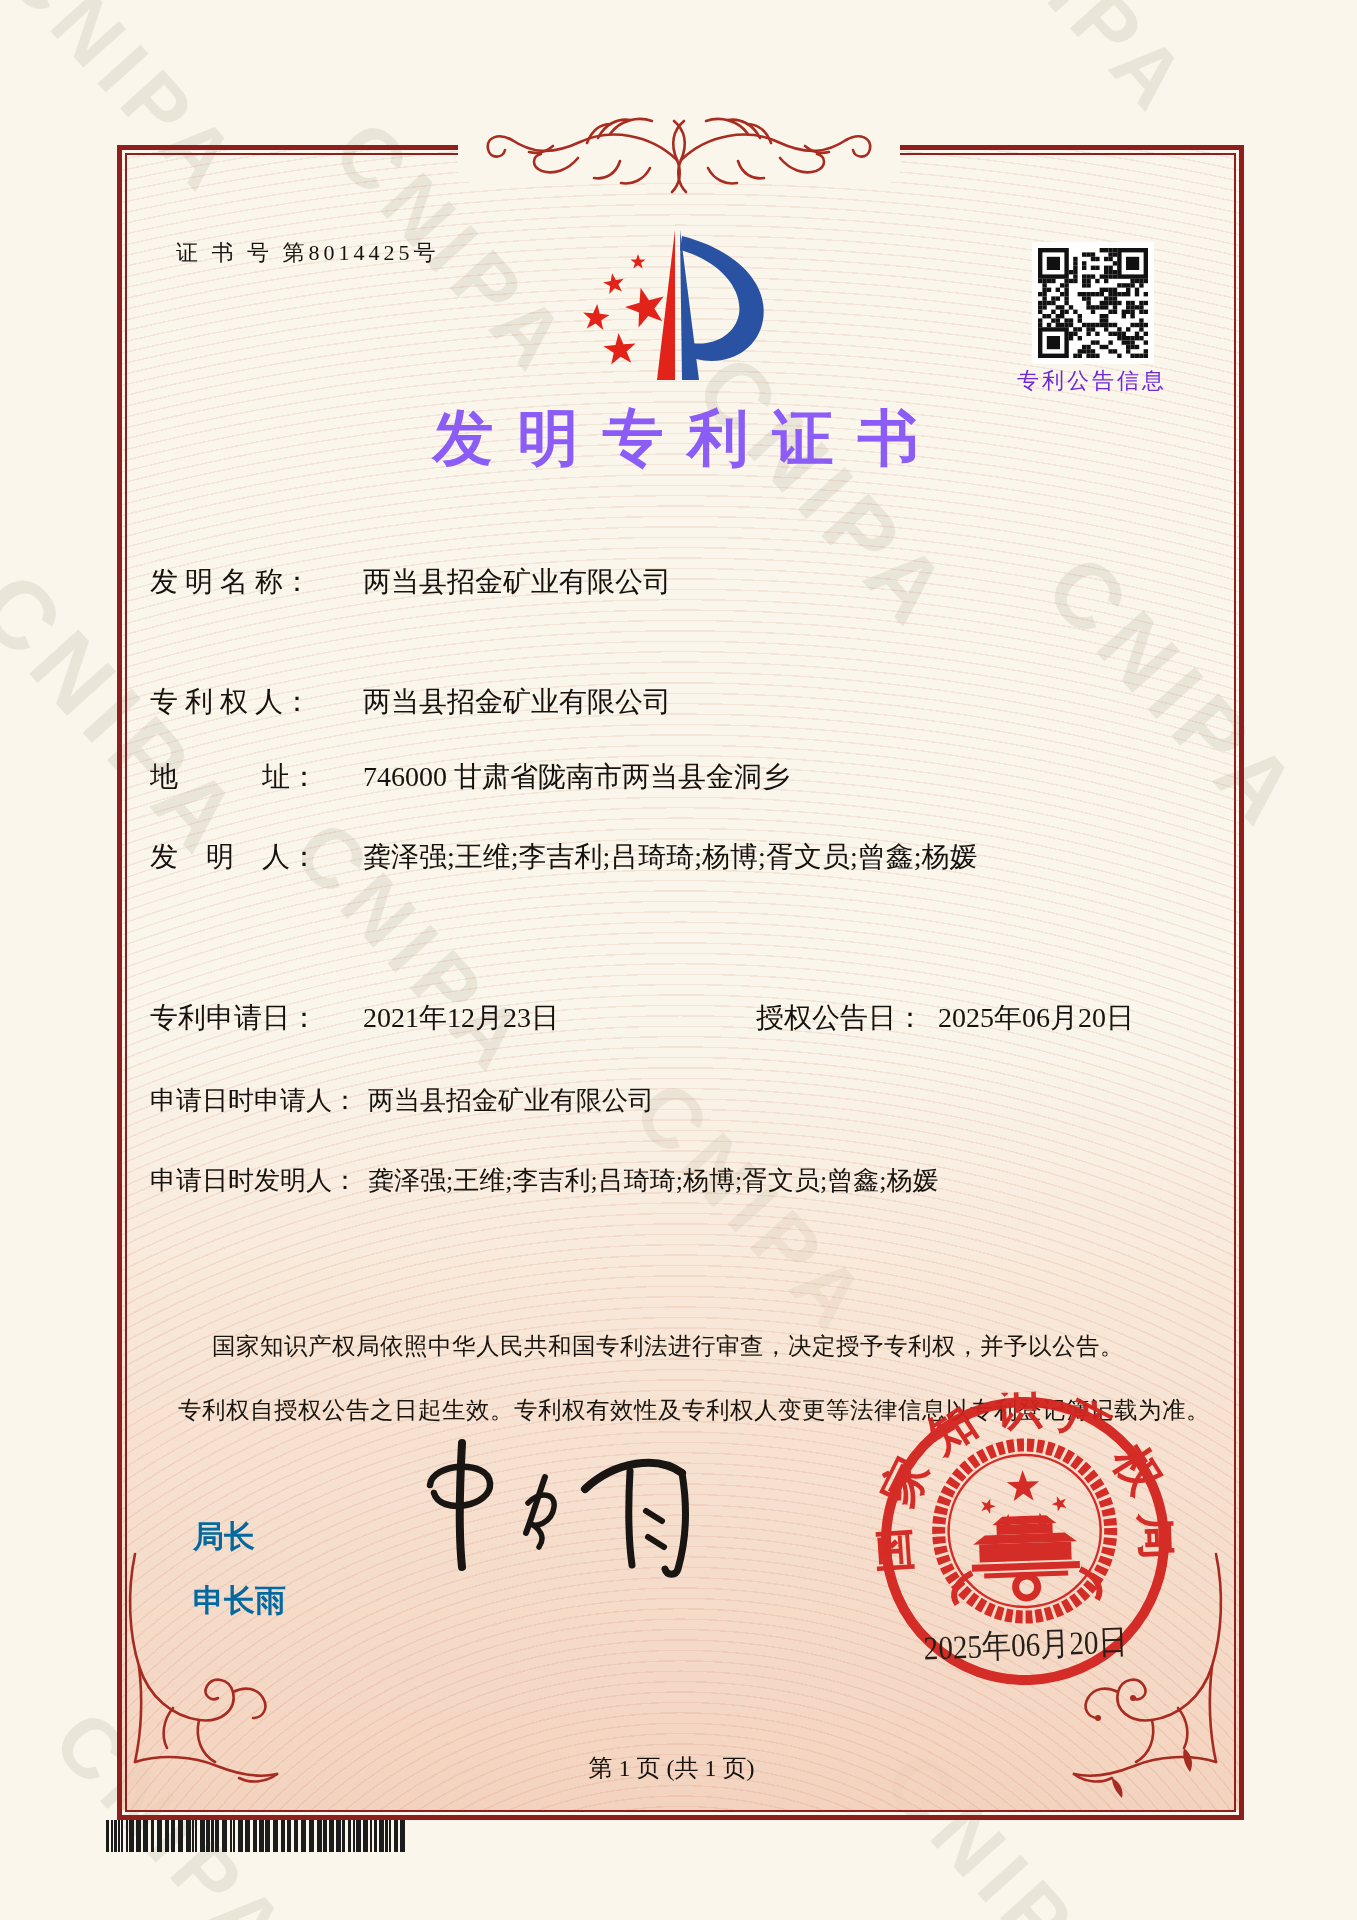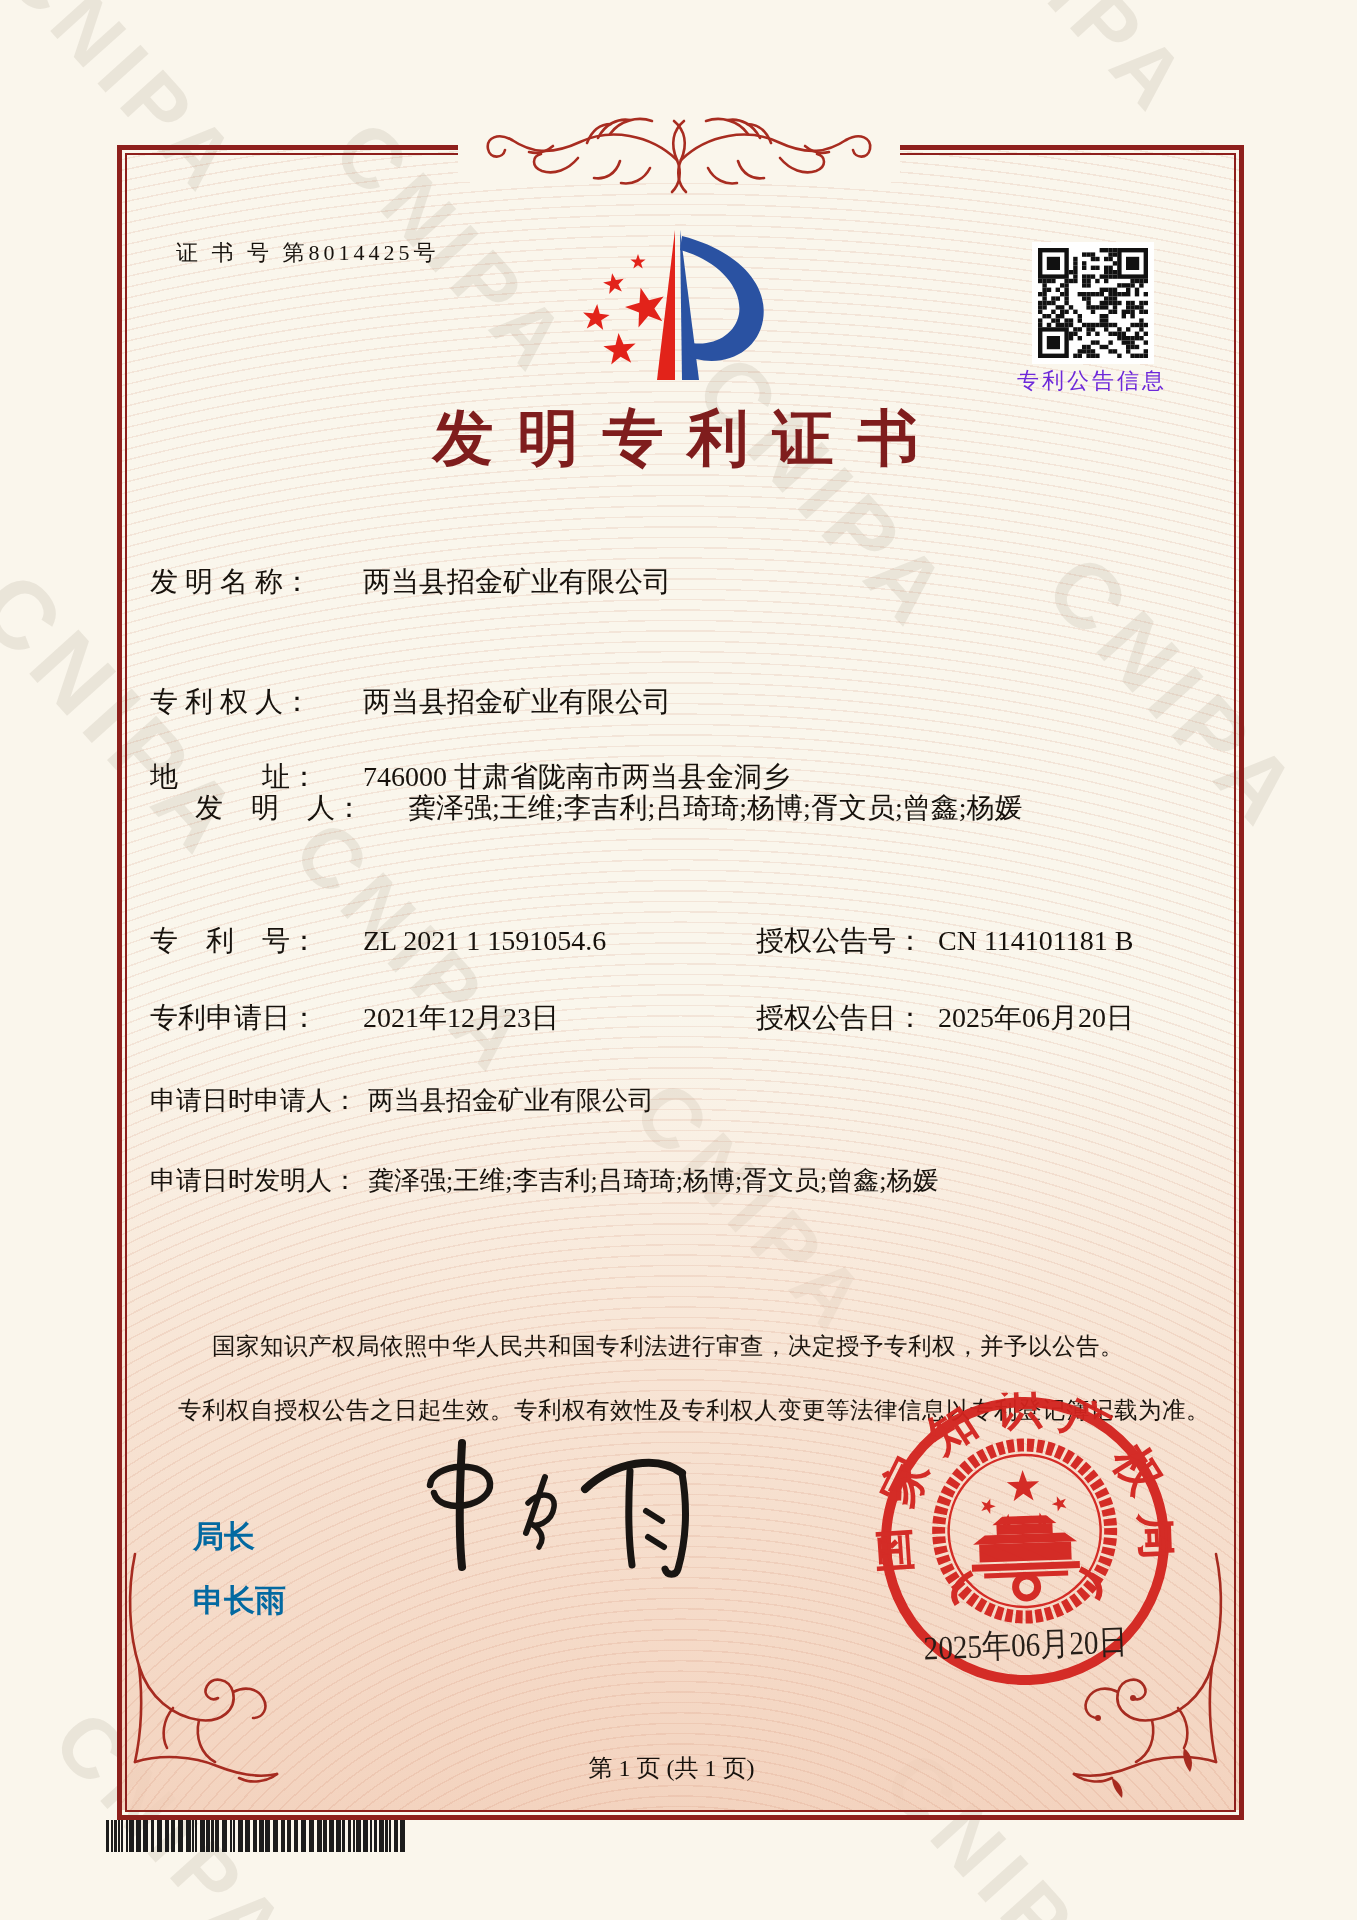--- a/index.html
+++ b/index.html
@@ -15,21 +15,21 @@
   .frame{position:absolute;left:117px;top:145px;width:1117px;height:1665px;border:5px solid #8E1F1C;z-index:2;}
   .frame::before{content:"";position:absolute;inset:3px;border:2px solid #8E1F1C;}
   .ornament-top{position:absolute;left:458px;top:112px;z-index:3;}
   .corner{position:absolute;z-index:2;}
   .cert-no{position:absolute;left:176px;top:238px;font-size:22px;letter-spacing:4px;z-index:3;}
   .logo{position:absolute;left:572px;top:222px;z-index:3;}
   .qr{position:absolute;left:1032px;top:242px;width:110px;height:110px;background:#fff;padding:6px;z-index:3;}
   .qr-label{position:absolute;left:1004px;top:366px;width:176px;text-align:center;font-size:22px;
       letter-spacing:3px;color:#6d28d9;z-index:3;}
   .title{position:absolute;left:117px;top:398px;width:1117px;text-align:center;font-size:61px;
-      font-weight:bold;letter-spacing:24px;text-indent:24px;z-index:3;color:#7f1d1d;}
+      font-weight:bold;letter-spacing:24px;text-indent:24px;z-index:3;color:#8b5cf6;}
   .row{position:absolute;left:150px;font-size:28px;white-space:nowrap;z-index:3;}
   .flabel{display:inline-block;width:213px;}
   .flabel2{display:inline-block;}
   .fvalue{display:inline-block;}
   .colright{position:absolute;left:606px;top:0;}
   .row-sm{font-size:26px;}
   .row-sm .flabel2{margin-right:10px;}
   .legal{position:absolute;z-index:3;font-size:23.5px;letter-spacing:0.5px;color:#1a140e;white-space:nowrap;}
   .officer{position:absolute;left:193px;z-index:3;font-family:"Liberation Sans","DejaVu Sans",sans-serif;
       font-weight:bold;font-size:31px;color:#0369a1;}
@@ -371,28 +371,22 @@
 
   <div class="row" style="top:563px;">
     <span class="flabel">发 明 名 称：</span><span class="fvalue">两当县招金矿业有限公司</span>
   </div>
   <div class="row" style="top:683px;">
     <span class="flabel">专 利 权 人：</span><span class="fvalue">两当县招金矿业有限公司</span>
   </div>
   <div class="row" style="top:758px;">
     <span class="flabel">地　　　址：</span><span class="fvalue">746000 甘肃省陇南市两当县金洞乡</span>
   </div>
-  <div class="row" style="top:789px;margin-left:45px;">
+  <div class="row" style="top:838px;">
     <span class="flabel">发　明　人：</span><span class="fvalue">龚泽强;王维;李吉利;吕琦琦;杨博;胥文员;曾鑫;杨媛</span>
-  </div>
-  <div class="row" style="top:922px;">
-    <span class="flabel">专　利　号：</span><span class="fvalue">ZL 2021 1 1591054.6</span>
-    <span class="colright">
-      <span class="flabel2" style="margin-right:14px;">授权公告号：</span><span class="fvalue">CN 114101181 B</span>
-    </span>
   </div>
   <div class="row" style="top:999px;">
     <span class="flabel">专利申请日：</span><span class="fvalue">2021年12月23日</span>
     <span class="colright">
       <span class="flabel2" style="margin-right:14px;">授权公告日：</span><span class="fvalue">2025年06月20日</span>
     </span>
   </div>
   <div class="row row-sm" style="top:1163px;">
     <span class="flabel2">申请日时发明人：</span><span class="fvalue">龚泽强;王维;李吉利;吕琦琦;杨博;胥文员;曾鑫;杨媛</span>
   </div>

